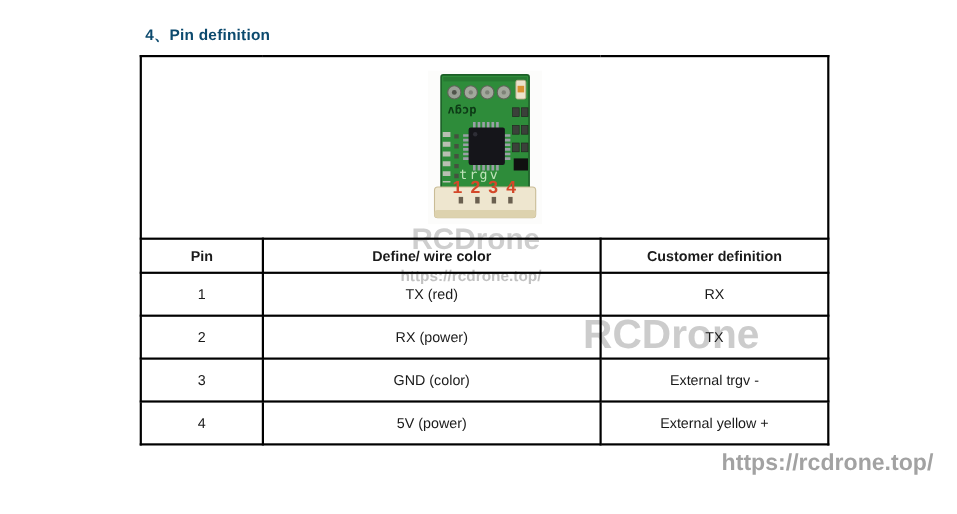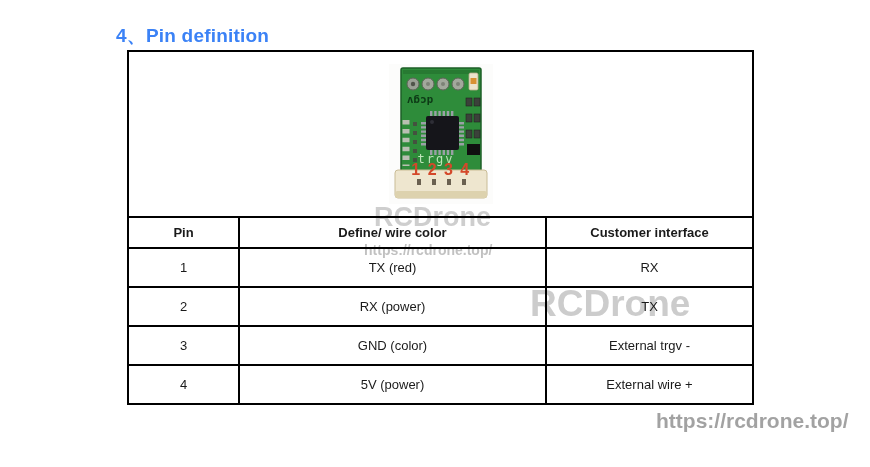--- a/index.html
+++ b/index.html
@@ -1,25 +1,25 @@
 <!DOCTYPE html>
 <html><head>
 <meta charset="utf-8">
 <style>
   * { margin: 0; padding: 0; box-sizing: border-box; }
   html, body { width: 870px; height: 467px; background: #ffffff; overflow: hidden; }
   body { position: relative; font-family: "Liberation Sans", sans-serif; color: #1a1a1a; }
 
   .title {
     position: absolute;
-    left: 116px;
+    left: 132px;
     top: 23px;
-    font-size: 19px;
+    font-size: 14px;
     font-weight: bold;
-    color: #3b82f6;
+    color: #0c4a6e;
     letter-spacing: 0.2px;
   }
 
   table.pin-table {
     position: absolute;
     left: 127px;
     top: 50px;
     width: 625px;
     border-collapse: collapse;
     table-layout: fixed;
@@ -155,38 +155,38 @@
               </g>
 
               <text x="52" y="111" text-anchor="middle" font-size="16" font-weight="bold" fill="#d4482a" letter-spacing="1.5" font-family="Liberation Sans, sans-serif">1 2 3 4</text>
             </svg>
           </div>
         </td>
       </tr>
       <tr>
         <th>Pin</th>
         <th>Define/ wire color</th>
-        <th>Customer interface</th>
+        <th>Customer definition</th>
       </tr>
       <tr>
         <td class="data-cell">1</td>
         <td class="data-cell">TX (red)</td>
         <td class="data-cell">RX</td>
       </tr>
       <tr>
         <td class="data-cell">2</td>
         <td class="data-cell">RX (power)</td>
         <td class="data-cell">TX</td>
       </tr>
       <tr>
         <td class="data-cell">3</td>
         <td class="data-cell">GND (color)</td>
         <td class="data-cell">External trgv -</td>
       </tr>
       <tr>
         <td class="data-cell">4</td>
         <td class="data-cell">5V (power)</td>
-        <td class="data-cell">External wire +</td>
+        <td class="data-cell">External yellow +</td>
       </tr>
     </tbody>
   </table>
 
 </div>
 
 </body></html>

